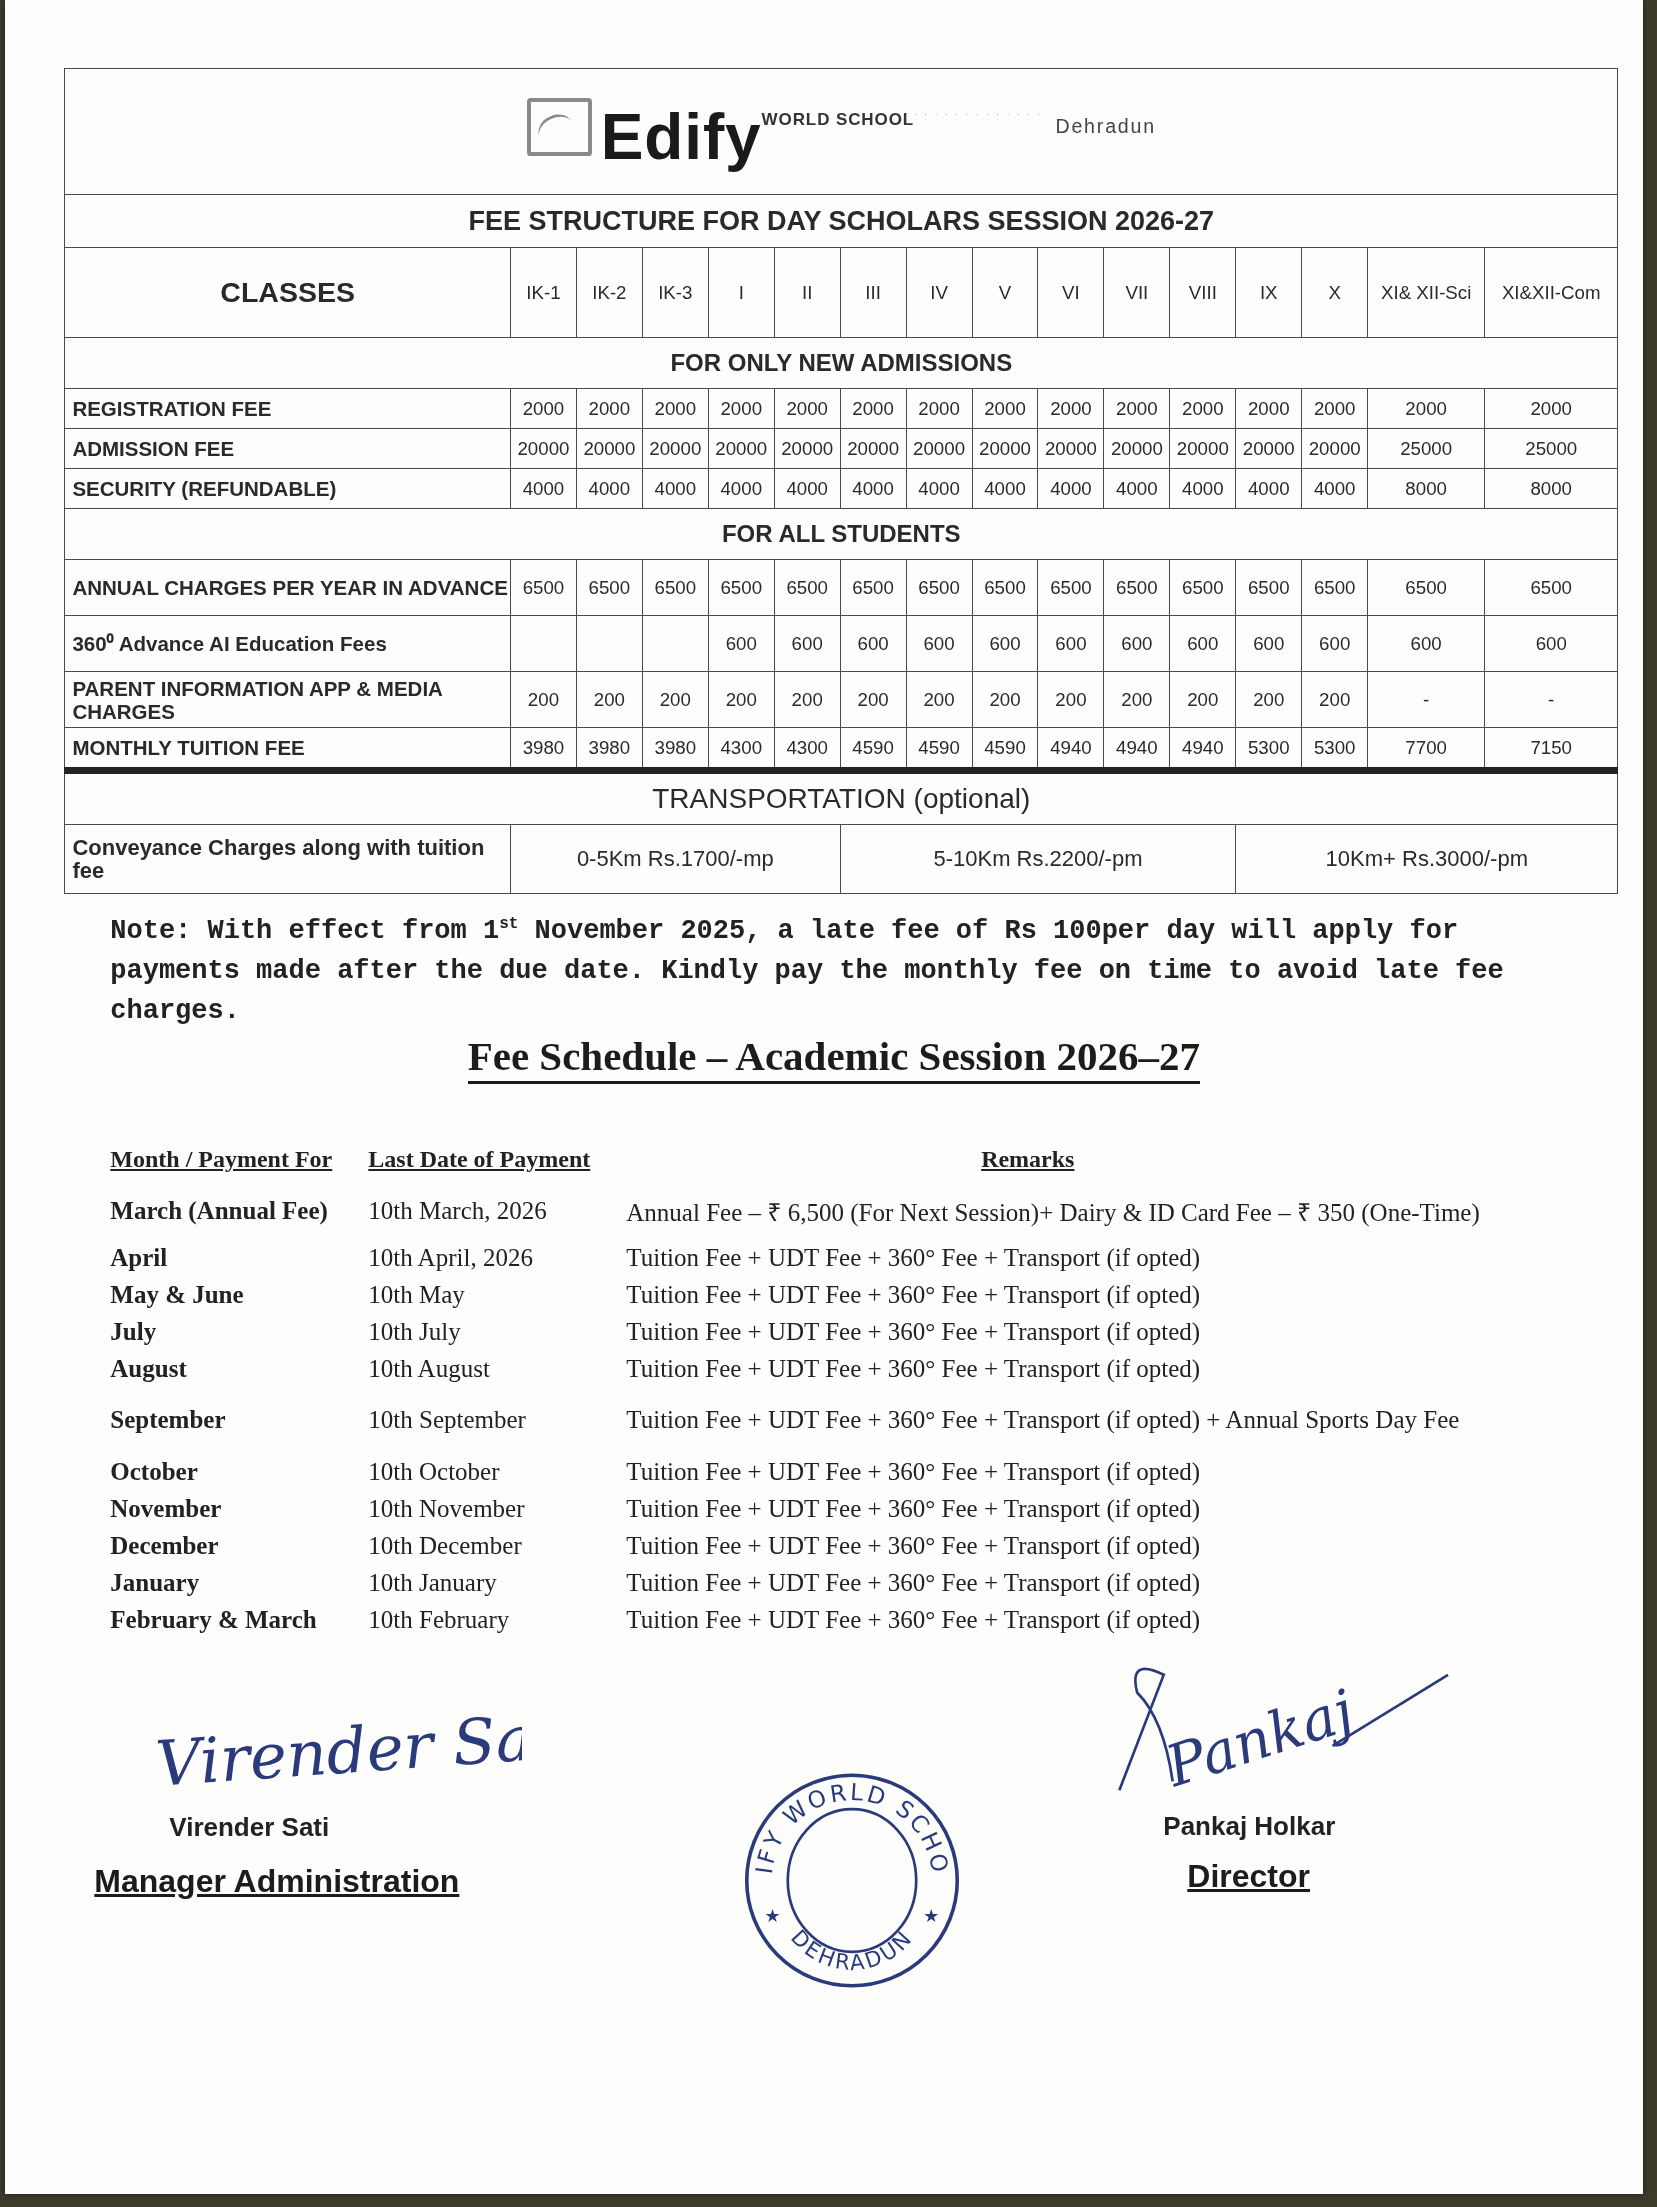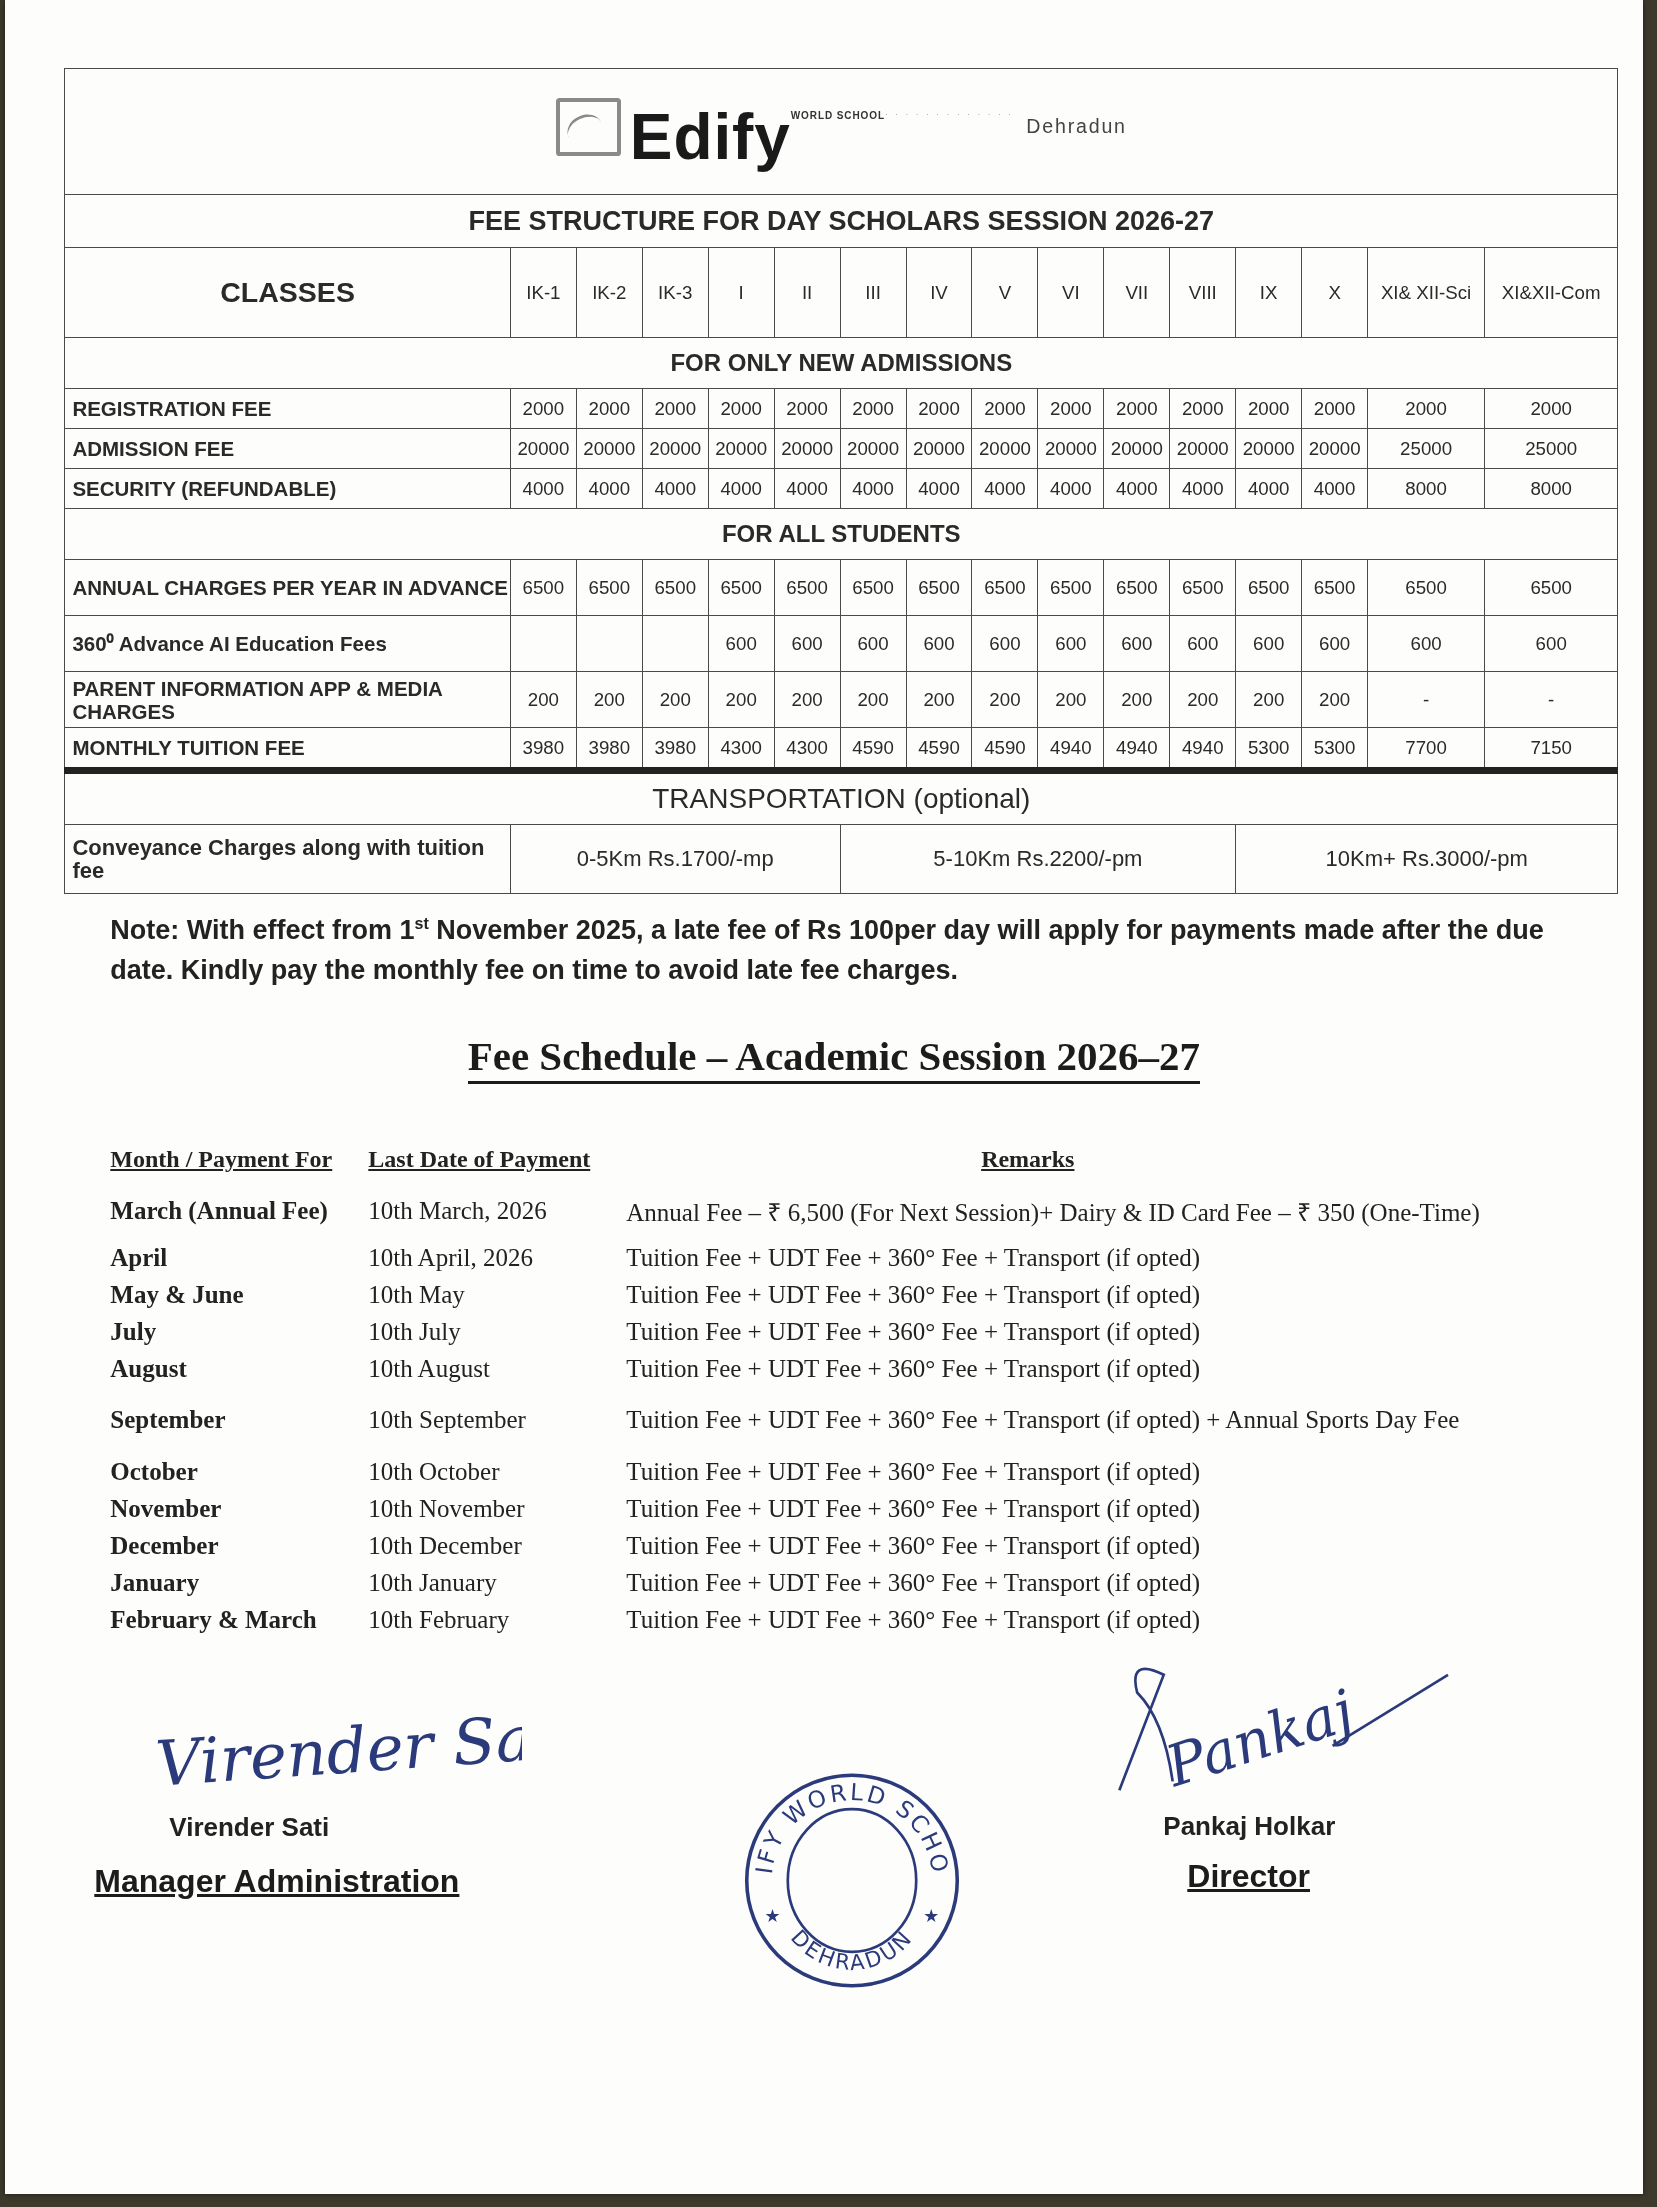--- a/index.html
+++ b/index.html
@@ -34,38 +34,38 @@
   .logo-wrap { display:inline-flex; align-items:flex-end; gap:9px; }
   .logo-box {
     width:57px; height:50px; border:4.5px solid #8a8a8a; border-radius:3.6px; position:relative; margin-bottom:9px;
   }
   .logo-box:after {
     content:""; position:absolute; left:7.1px; top:12.5px; width:36px; height:27px;
     border-top:3.6px solid #8a8a8a; border-radius:50% 50% 0 0; transform:rotate(-25deg);
   }
   .logo-text { display:flex; flex-direction:row; align-items:flex-start; }
   .logo-main { font-size:64px; font-weight:bold; line-height:55px; letter-spacing:0.9px; color:#1a1a1a; }
-  .logo-sub { font-size:10px; font-weight:bold; letter-spacing:0.9px; color:#333; }
+  .logo-sub { font-size:17px; font-weight:bold; letter-spacing:0.9px; color:#333; }
   .logo-tag { font-size:8px; letter-spacing:2.7px; color:#999; }
   .logo-city { font-size:19.6px; color:#444; letter-spacing:1.8px; margin-left:3.6px; margin-bottom:27px; }
   .title-cell { height:52px; font-size:27px !important; font-weight:bold; }
   .classes-label { font-size:28.5px !important; font-weight:bold; }
   .class-head { font-size:18.7px !important; height:89px; }
   .section-cell { height:50px; font-size:24px !important; font-weight:bold; }
   .data-row td { height:39px; }
   .data-row.tall td { height:55px; }
   .thick-sep td { border-top:7.1px solid #222 !important; }
   .transport-cell { height:50px; font-size:28px !important; font-weight:normal; }
   .conv-row td { height:68px; font-size:22px !important; }
   .conv-row td.rowlabel { font-size:20.5px; }
 
   
   .note {
     position:absolute; left:105px; top:904px; width:1453px;
-    font-family:Liberation Sans, sans-serif; font-weight:bold;
+    font-family:Liberation Mono, monospace; font-weight:bold;
     font-size:27px; line-height:40px; color:#222;
   }
   .note sup { font-size:16px; }
 
   
   .sched-title {
     position:absolute; left:0; width:1657px; top:1032px;
     text-align:center; font-family:"Liberation Serif", serif; font-weight:bold;
     font-size:41px; color:#1c1c1c;
   }

